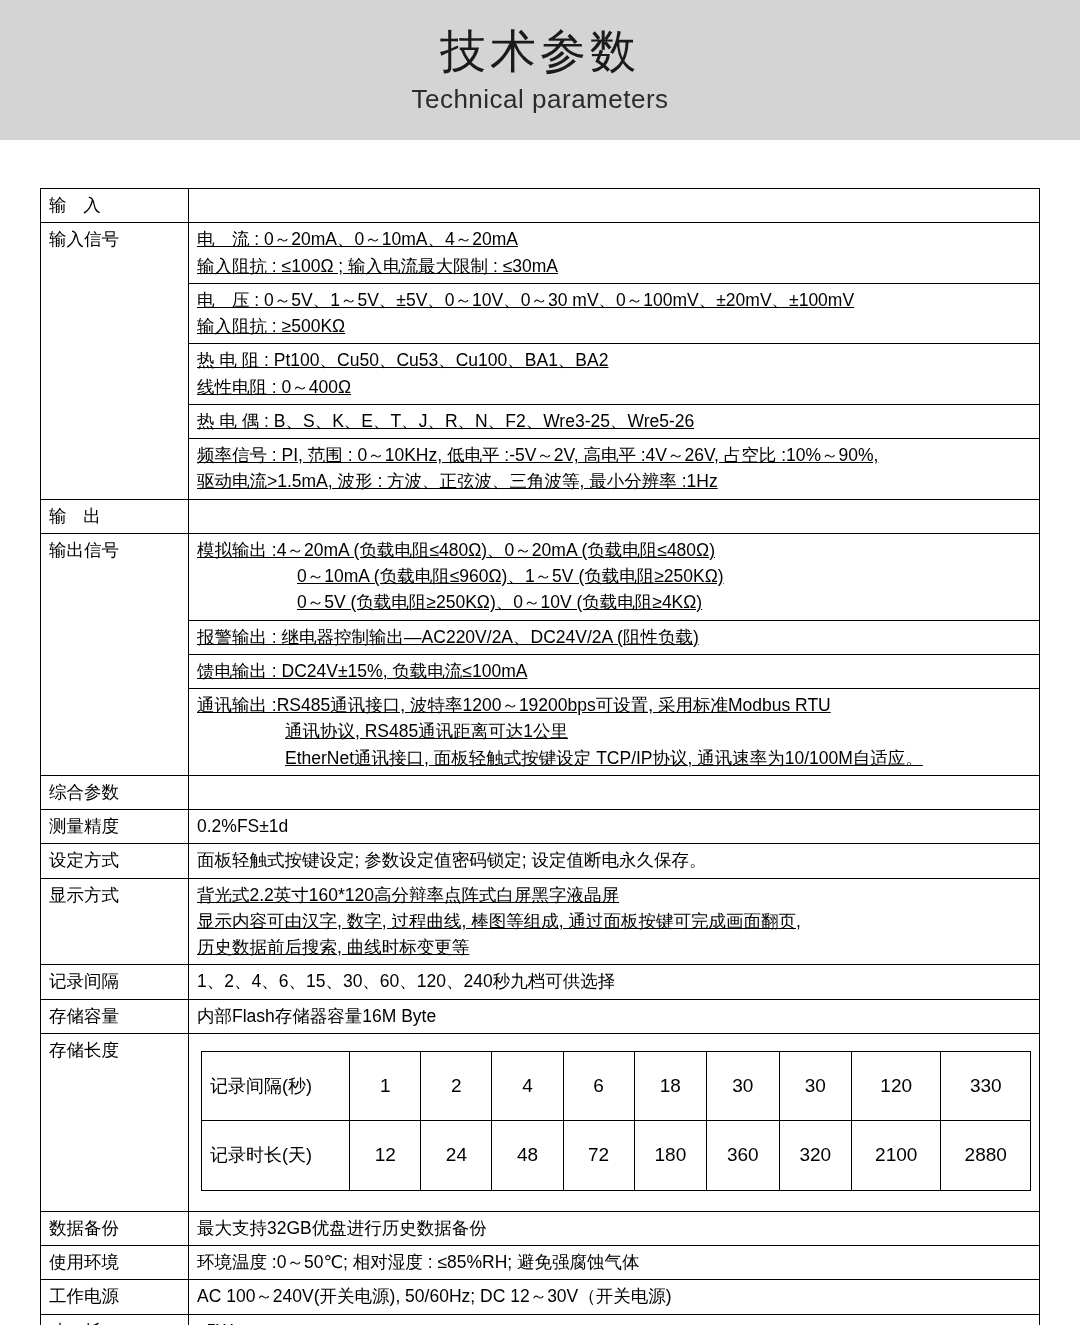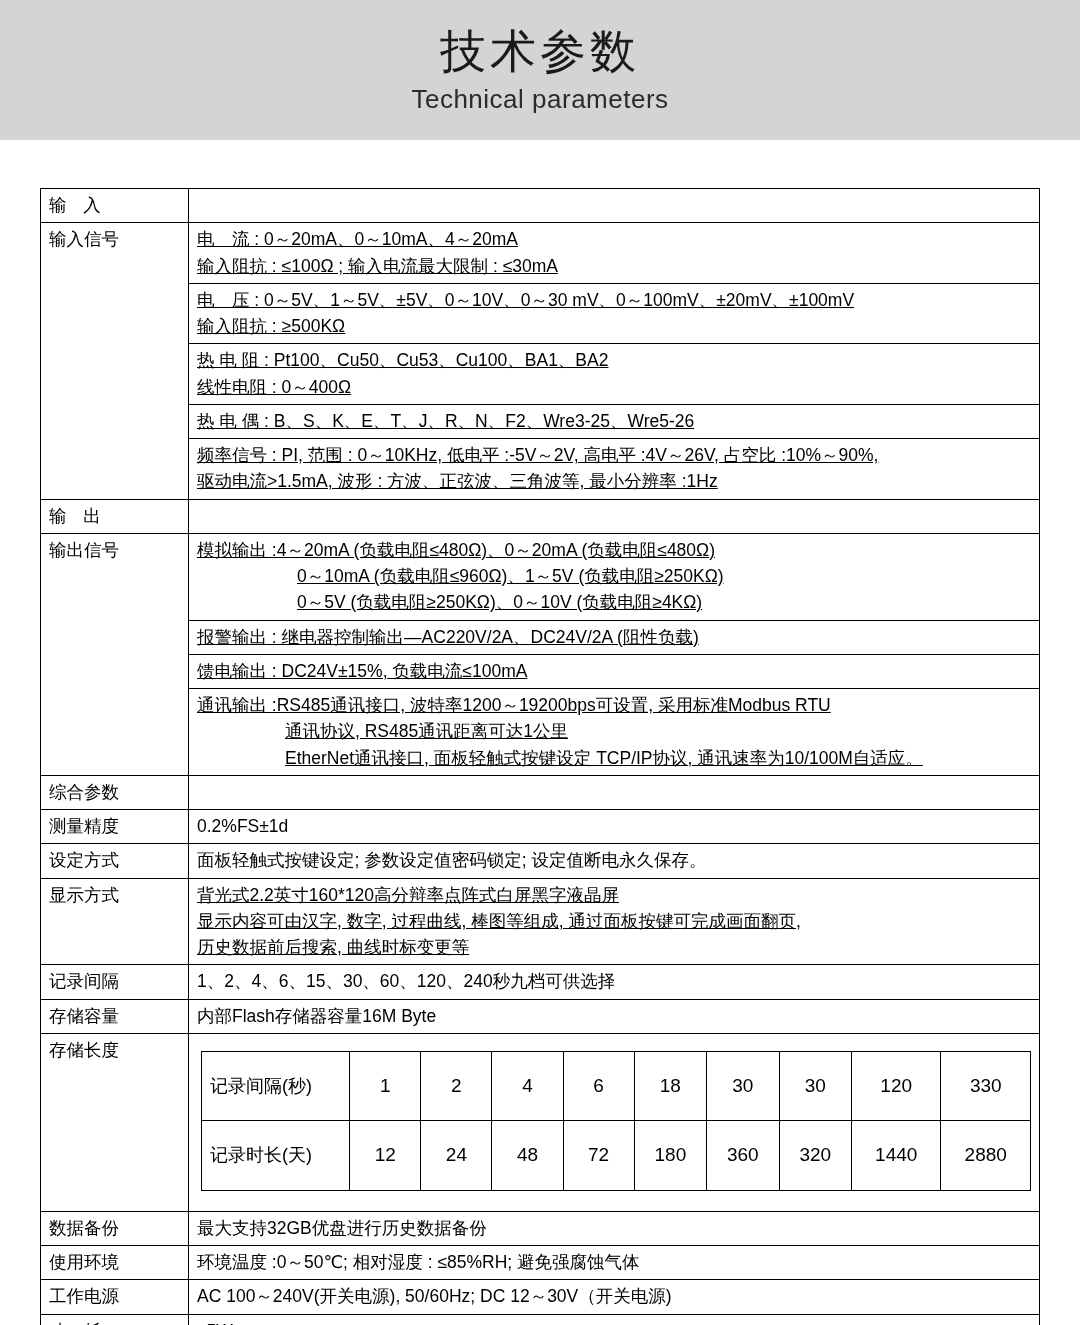--- a/index.html
+++ b/index.html
@@ -227,21 +227,21 @@
                 </tr>
                 <tr>
                   <td class="store-head">记录时长(天)</td>
                   <td class="c">12</td>
                   <td class="c">24</td>
                   <td class="c">48</td>
                   <td class="c">72</td>
                   <td class="c">180</td>
                   <td class="c">360</td>
                   <td class="c">320</td>
-                  <td class="c-wide">1440</td>
+                  <td class="c-wide">2100</td>
                   <td class="c-wide">2880</td>
                 </tr>
               </tbody>
             </table>
           </div>
         </td>
       </tr>
       <tr>
         <td class="label">数据备份</td>
         <td>最大支持32GB优盘进行历史数据备份</td>

